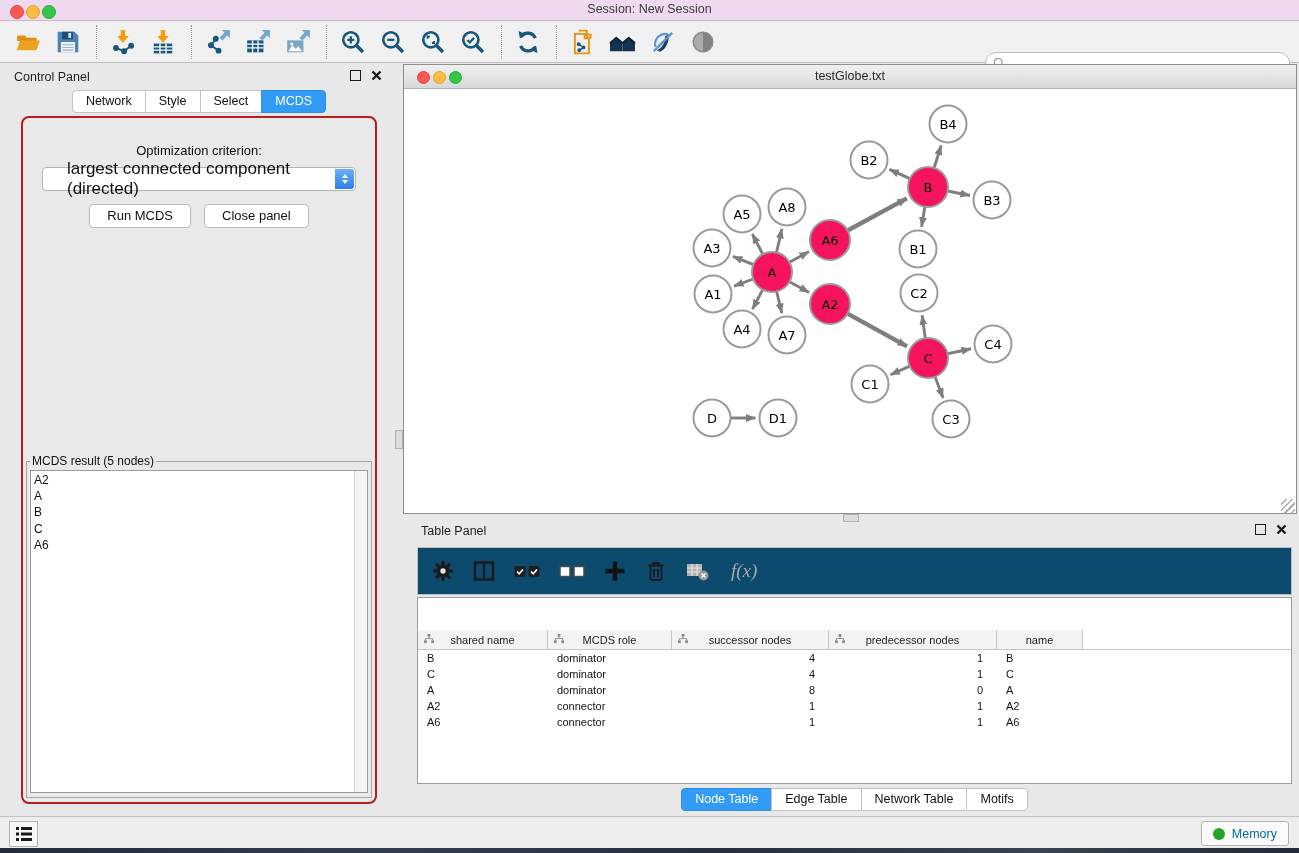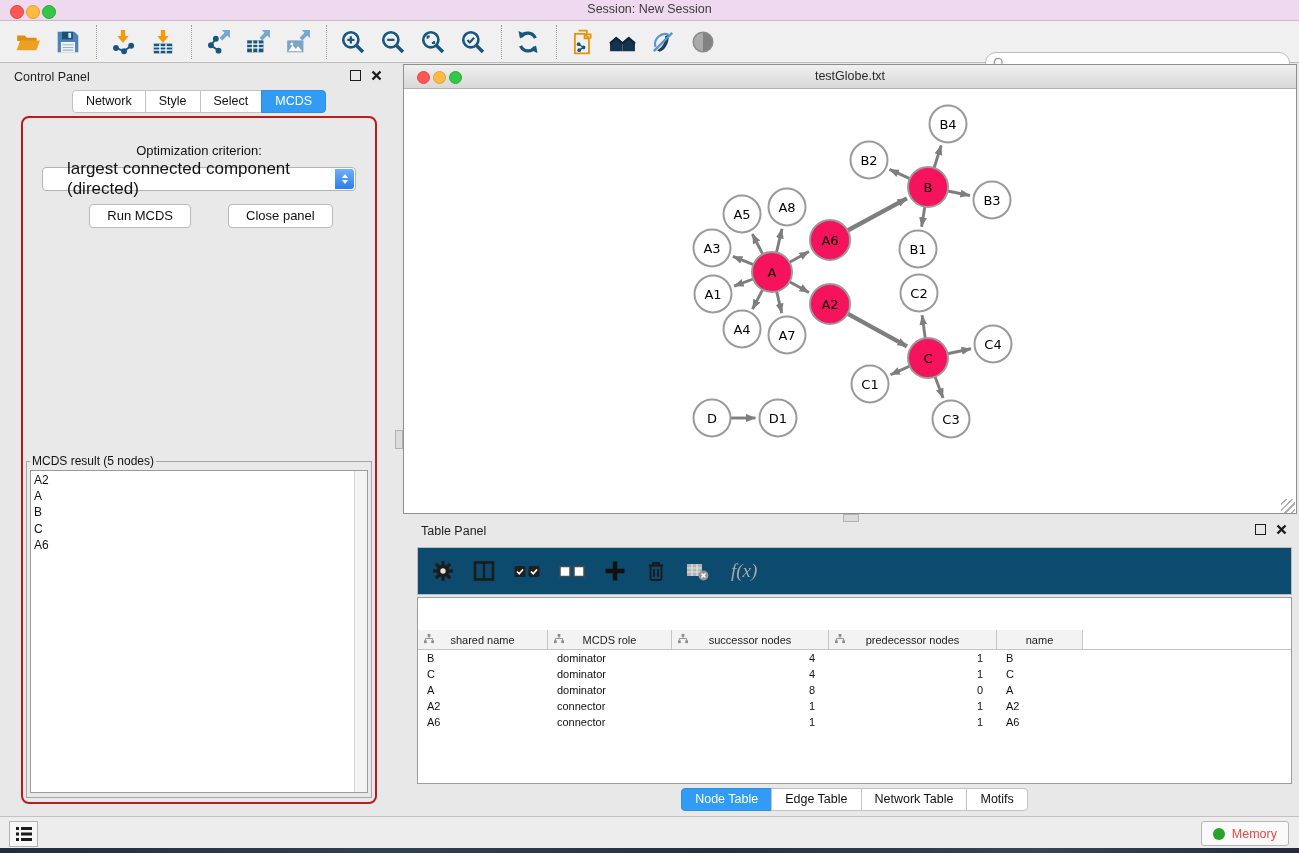--- a/index.html
+++ b/index.html
@@ -34,21 +34,21 @@
   .tab:last-child{border-radius:0 4px 4px 0;}
   .tab.active{background:#319bf6;border-color:#2d8ee2;color:#fff;}
   .cp-inner{position:absolute;left:13px;right:13px;top:52px;bottom:9px;border:2px solid #b91c1c;border-radius:8px;background:#e9e9e9;}
   .opt-label{text-align:center;margin-top:25px;font-size:13px;color:#111;}
   .criterion{position:relative;width:312px;height:22px;margin:9px auto 0;background:#fff;border:1px solid #b3b3b3;border-radius:4px;display:flex;align-items:center;}
   .criterion .val{font-size:17px;color:#111;padding-left:24px;}
   .stepper{position:absolute;right:1px;top:1px;bottom:1px;width:19px;border-radius:0 3px 3px 0;background:linear-gradient(#6fb1f8,#2b7de9);display:flex;flex-direction:column;align-items:center;justify-content:center;gap:2px;}
   .tri-up{width:0;height:0;border-left:3.5px solid transparent;border-right:3.5px solid transparent;border-bottom:4.5px solid #fff;}
   .tri-dn{width:0;height:0;border-left:3.5px solid transparent;border-right:3.5px solid transparent;border-top:4.5px solid #fff;}
   .btnrow{display:flex;justify-content:center;gap:13px;margin-top:13px;}
-  .pushbtn{background:#fff;border:1px solid #b9b9b9;border-radius:4px;font-size:13px;color:#111;padding:3px 17px 4px;font-family:"Liberation Sans",sans-serif;margin-left:24px;}
+  .pushbtn{background:#fff;border:1px solid #b9b9b9;border-radius:4px;font-size:13px;color:#111;padding:3px 17px 4px;font-family:"Liberation Sans",sans-serif;}
   .mcds-group{position:absolute;left:3px;right:3px;top:336px;bottom:4px;margin:0;border:1px solid #a6a6a6;padding:2px 3px 4px;}
   .mcds-group legend{font-size:12px;color:#111;padding:0 2px;}
   .resultlist{position:relative;height:100%;background:#fff;border:1px solid #9b9b9b;box-sizing:border-box;overflow:hidden;}
   .resultlist .items{position:absolute;left:0;top:0;right:12px;bottom:0;padding:1px 0 0 3px;}
   .resultlist .li{font-size:12px;line-height:16.2px;color:#111;}
   .vscroll{position:absolute;right:0;top:0;bottom:0;width:12px;background:#f4f4f4;border-left:1px solid #d4d4d4;}
   
   .nwin{position:absolute;left:403px;top:64px;width:894px;height:450px;background:#fff;border:1px solid #8f8f8f;box-sizing:border-box;}
   .nwin-title{position:relative;height:23px;background:linear-gradient(#f0f0f0,#d8d8d8);border-bottom:1px solid #b0b0b0;}
   .nwin-title .title{position:absolute;left:0;right:0;top:4px;text-align:center;font-size:12.5px;color:#2a2a2a;}
@@ -72,21 +72,21 @@
   .tr{display:flex;height:16px;align-items:center;}
   .td{font-size:11px;color:#111;box-sizing:border-box;white-space:nowrap;overflow:hidden;}
   .a-l{text-align:left;padding-left:9px;}
   .a-r{text-align:right;padding-right:14px;}
   .tp-tabs{position:absolute;left:0;right:0;bottom:4px;display:flex;justify-content:center;margin-top:44px;}
   
   .statusbar{position:absolute;left:0;right:0;top:816px;height:31px;background:#ededed;border-top:1px solid #c2c2c2;}
   .listbtn{position:absolute;left:9px;top:4px;width:27px;height:24px;background:#f6f6f6;border:1px solid #b3b3b3;display:flex;align-items:center;justify-content:center;}
   .membtn{position:absolute;right:10px;top:4px;height:23px;background:#fafafa;border:1px solid #b5b5b5;border-radius:3px;display:flex;align-items:center;padding:0 11px;gap:7px;}
   .memdot{width:12px;height:12px;border-radius:50%;background:#28a32a;}
-  .membtn .lbl{font-size:12.5px;color:#ef4444;}
+  .membtn .lbl{font-size:12.5px;color:#0369a1;}
   .desktop{position:absolute;left:0;right:0;top:848px;height:5px;background:linear-gradient(90deg,#232d3a,#31404f 30%,#26303d 55%,#36454f 80%,#222b37);}
 </style>
 </head>
 <body>
 
 <div class="titlebar">
   <span class="tl r"></span>
   <span class="tl y"></span>
   <span class="tl g"></span>
   <div class="title">Session: New Session</div>

